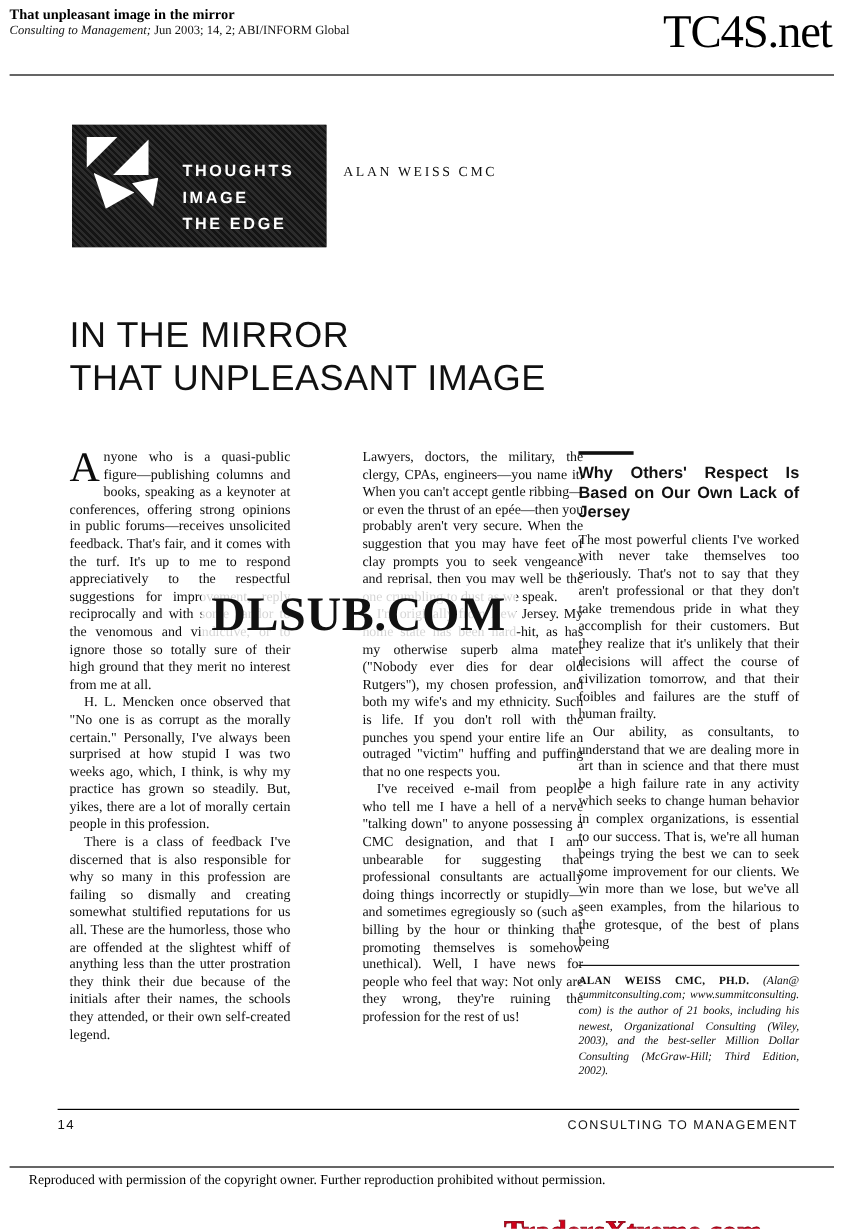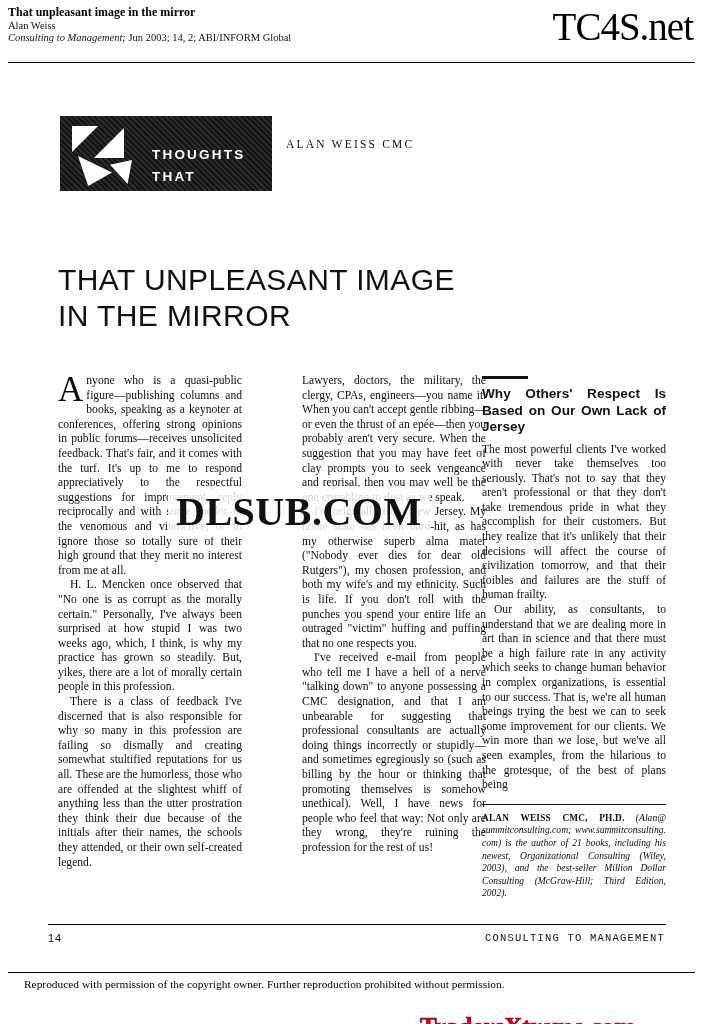--- a/index.html
+++ b/index.html
@@ -68,23 +68,23 @@
     top: 62px;
     width: 687px;
     height: 1px;
     background: #000;
   }
 
   
   .logo-box {
     position: absolute;
     left: 60px;
-    top: 116px;
+    top: 104px;
     width: 212px;
-    height: 75px;
+    height: 102px;
     background:
       repeating-linear-gradient(45deg, #141414 0 2px, #2b2b2b 2px 4px),
       #1b1b1b;
     overflow: hidden;
   }
   .logo-shape {
     position: absolute;
     left: 12px;
     top: 10px;
     width: 62px;
@@ -223,21 +223,21 @@
     top: 932px;
     font-family: "Liberation Sans", sans-serif;
     font-size: 11px;
     letter-spacing: 1px;
     color: #111;
   }
   .footer-journal {
     position: absolute;
     right: 38px;
     top: 932px;
-    font-family: Liberation Mono, monospace;
+    font-family: Liberation Sans, sans-serif;
     font-size: 10.5px;
     letter-spacing: 1.2px;
     color: #111;
   }
 
   .repro-rule {
     position: absolute;
     left: 8px;
     top: 972px;
     width: 687px;
@@ -281,47 +281,46 @@
     text-align: center;
   }
 </style>
 </head>
 <body>
 
 <div class="page">
 
   <div class="cite-block">
     <div class="cite-title">That unpleasant image in the mirror</div>
-    <div class="cite-author">Alan Weiss</div>
     <div class="cite-source"><span>Consulting to Management;</span><span class="nonital"> Jun 2003; 14, 2; ABI/INFORM Global</span></div>
   </div>
 
   <div class="watermark-tc4s">TC4S.net</div>
 
   <div class="header-rule"></div>
 
   <div class="logo-box">
     <div class="logo-shape">
       <span class="pz p1"></span>
       <span class="pz p2"></span>
       <span class="pz p3"></span>
       <span class="pz p4"></span>
     </div>
     <div class="logo-text">
       <div>THOUGHTS</div>
-      <div>THAT</div>
+      <div>IMAGE</div>
       <div>THE EDGE</div>
     </div>
   </div>
 
   <div class="byline">ALAN WEISS CMC</div>
 
   <div class="article-title">
+    <div>IN THE MIRROR</div>
     <div>THAT UNPLEASANT IMAGE</div>
-    <div>IN THE MIRROR</div>
   </div>
 
   <div class="cols">
 
     <div class="col col1">
       <p class="first"><span class="dropcap">A</span><span>nyone who is a quasi-public figure—publishing columns and books, speaking as a keynoter at conferences, offering strong opinions in public forums—receives unsolicited feedback. That's fair, and it comes with the turf. It's up to me to respond appreciatively to the respectful suggestions for improvement, reply reciprocally and with some candor to the venomous and vindictive, or to ignore those so totally sure of their high ground that they merit no interest from me at all.</span></p>
       <p>H. L. Mencken once observed that "No one is as corrupt as the morally certain." Personally, I've always been surprised at how stupid I was two weeks ago, which, I think, is why my practice has grown so steadily. But, yikes, there are a lot of morally certain people in this profession.</p>
       <p>There is a class of feedback I've discerned that is also responsible for why so many in this profession are failing so dismally and creating somewhat stultified reputations for us all. These are the humorless, those who are offended at the slightest whiff of anything less than the utter prostration they think their due because of the initials after their names, the schools they attended, or their own self-created legend.</p>
     </div>
 

